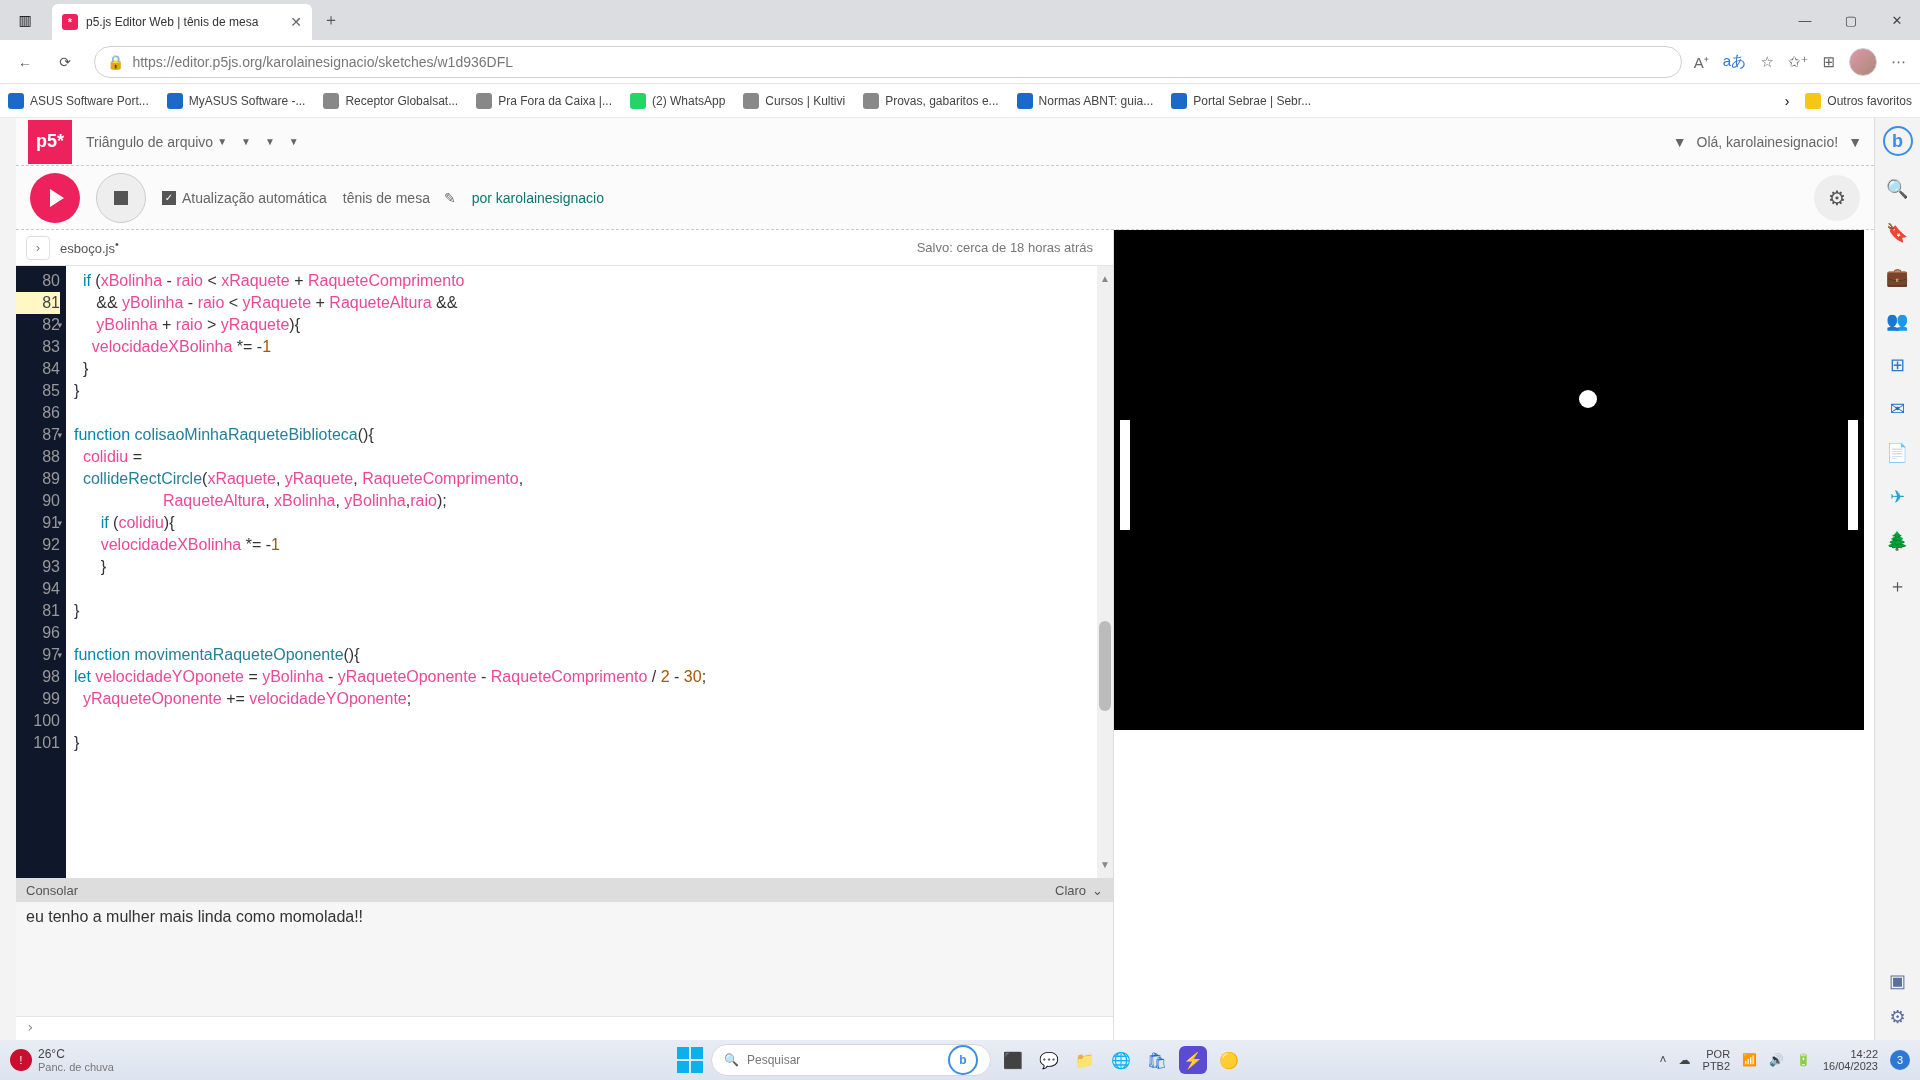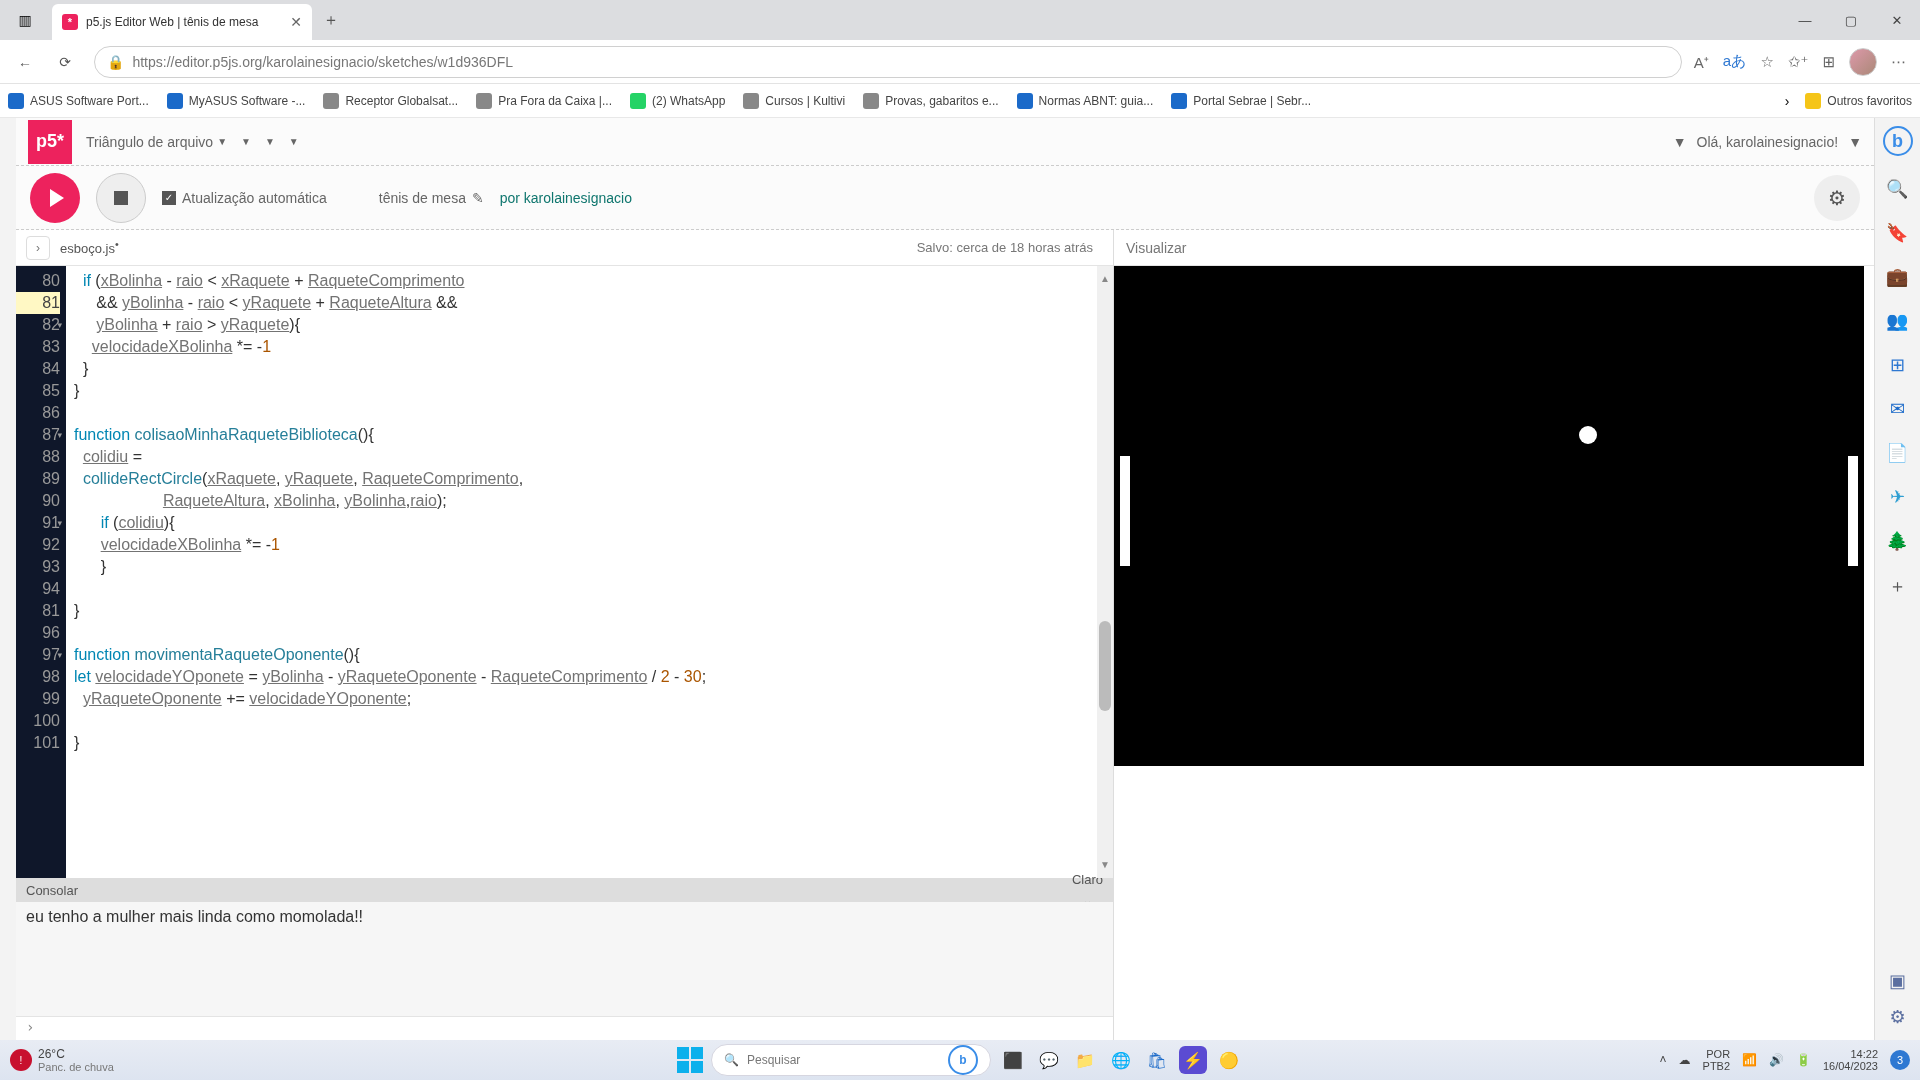--- a/index.html
+++ b/index.html
@@ -37,21 +37,21 @@
 .p5-menu .arrow { font-size:10px; }
 .p5-topbar-right { margin-left:auto; display:flex; align-items:center; gap:10px; color:#666; font-size:14px; }
 
 .p5-toolbar { height:64px; border-bottom:1px dashed #ccc; display:flex; align-items:center; padding:0 14px; gap:16px; background:#fbfbfb; }
 .play-btn { width:50px; height:50px; border-radius:50%; background:#ed225d; display:flex; align-items:center; justify-content:center; }
 .play-btn::after { content:""; border-left:14px solid #fff; border-top:9px solid transparent; border-bottom:9px solid transparent; margin-left:3px; }
 .stop-btn { width:50px; height:50px; border-radius:50%; background:#eee; border:1px solid #ccc; display:flex; align-items:center; justify-content:center; }
 .stop-btn::after { content:""; width:14px; height:14px; background:#555; }
 .auto-upd { display:flex; align-items:center; gap:6px; color:#666; font-size:14px; }
 .checkbox { width:14px; height:14px; background:#555; display:flex; align-items:center; justify-content:center; color:#fff; font-size:10px; }
-.sketch-name { color:#666; font-size:14px; display:flex; align-items:center; gap:6px;margin-left:36px; }
+.sketch-name { color:#666; font-size:14px; display:flex; align-items:center; gap:14px; }
 .byline { color:#0f766e; font-size:14px; }
 .gear-btn { margin-left:auto; width:46px; height:46px; border-radius:50%; background:#eee; display:flex; align-items:center; justify-content:center; color:#555; font-size:20px; }
 
 .workspace { flex:1; display:flex; min-height:0; }
 .leftcol { flex:1; display:flex; flex-direction:column; border-right:1px solid #ddd; min-width:0; }
 .file-header { height:36px; border-bottom:1px solid #e4e4e4; display:flex; align-items:center; padding:0 10px; gap:10px; font-size:13px; color:#777; }
 .file-header .expand { width:24px; height:24px; border:1px solid #ddd; border-radius:4px; display:flex; align-items:center; justify-content:center; font-size:12px; }
 .file-header .fname { color:#555; }
 .file-header .saved { margin-left:auto; margin-right:10px; }
 
@@ -60,24 +60,24 @@
 .gutter .hl { background:#fff8c4; color:#444; }
 .gutter .fold { position:relative; }
 .gutter .fold::after { content:"▾"; position:absolute; right:-2px; font-size:9px; color:#999; }
 .code { flex:1; padding:4px 8px; white-space:pre; color:#333; position:relative; }
 .code .hl-line { position:absolute; left:0; right:16px; height:22px; background:#fffef0; z-index:-1; }
 .vscroll { width:16px; background:#f0f0f0; position:relative; }
 .vscroll .thumb { position:absolute; left:2px; right:2px; top:58%; height:90px; background:#bbb; border-radius:6px; }
 .vscroll .up,.vscroll .down { position:absolute; left:0; right:0; text-align:center; color:#888; font-size:10px; }
 .vscroll .up{top:2px;} .vscroll .down{bottom:2px;}
 
-.kw { color:#0086b3; } .fn { color:#267f99; } .var { color:#737373;text-decoration:underline; } .op { color:#333; } .num { color:#aa5500; }
+.kw { color:#0086b3; } .fn { color:#267f99; } .var { color:#ec4899; } .op { color:#333; } .num { color:#aa5500; }
 
 .console-header { height:24px; background:#ddd; display:flex; align-items:center; padding:0 10px; font-size:13px; color:#555; }
-.console-header .right { margin-left:auto; display:flex; align-items:center; gap:6px;flex-direction:column; }
+.console-header .right { margin-left:auto; display:flex; align-items:center; gap:6px; }
 .console { flex:0 0 114px; background:#f6f6f6; font-family:Menlo,Consolas,monospace; font-size:16px; padding:6px 10px; color:#333; }
 .console-prompt { height:24px; border-top:1px solid #e4e4e4; padding:2px 10px; color:#888; font-family:monospace; font-size:14px; }
 
 .rightcol { width:760px; display:flex; flex-direction:column; }
 .preview-header { height:36px; border-bottom:1px solid #e4e4e4; display:flex; align-items:center; padding:0 12px; font-size:14px; color:#777; }
 .preview { flex:1; background:#fff; display:flex; align-items:flex-start; justify-content:flex-start; }
 .canvas { width:750px; height:500px; background:#000; position:relative; margin:0; }
 .ball { position:absolute; width:18px; height:18px; background:#fff; border-radius:50%; left:465px; top:160px; }
 .paddle { position:absolute; width:10px; height:110px; background:#fff; }
 .paddle.l { left:6px; top:190px; } .paddle.r { right:6px; top:190px; }
@@ -272,23 +272,20 @@
         <span>⌄</span>
       </div>
     </div>
     <div class="console">
       <div>eu tenho a mulher mais linda como momolada!!</div>
     </div>
     <div class="console-prompt">›</div>
   </div>
 
   <div class="rightcol">
-    <div class="preview-header">
-      <span>Visualizar</span>
-    </div>
     <div class="preview">
       <div class="canvas">
         <div class="paddle l"></div>
         <div class="paddle r"></div>
         <div class="ball"></div>
       </div>
     </div>
   </div>
 </div>
 

